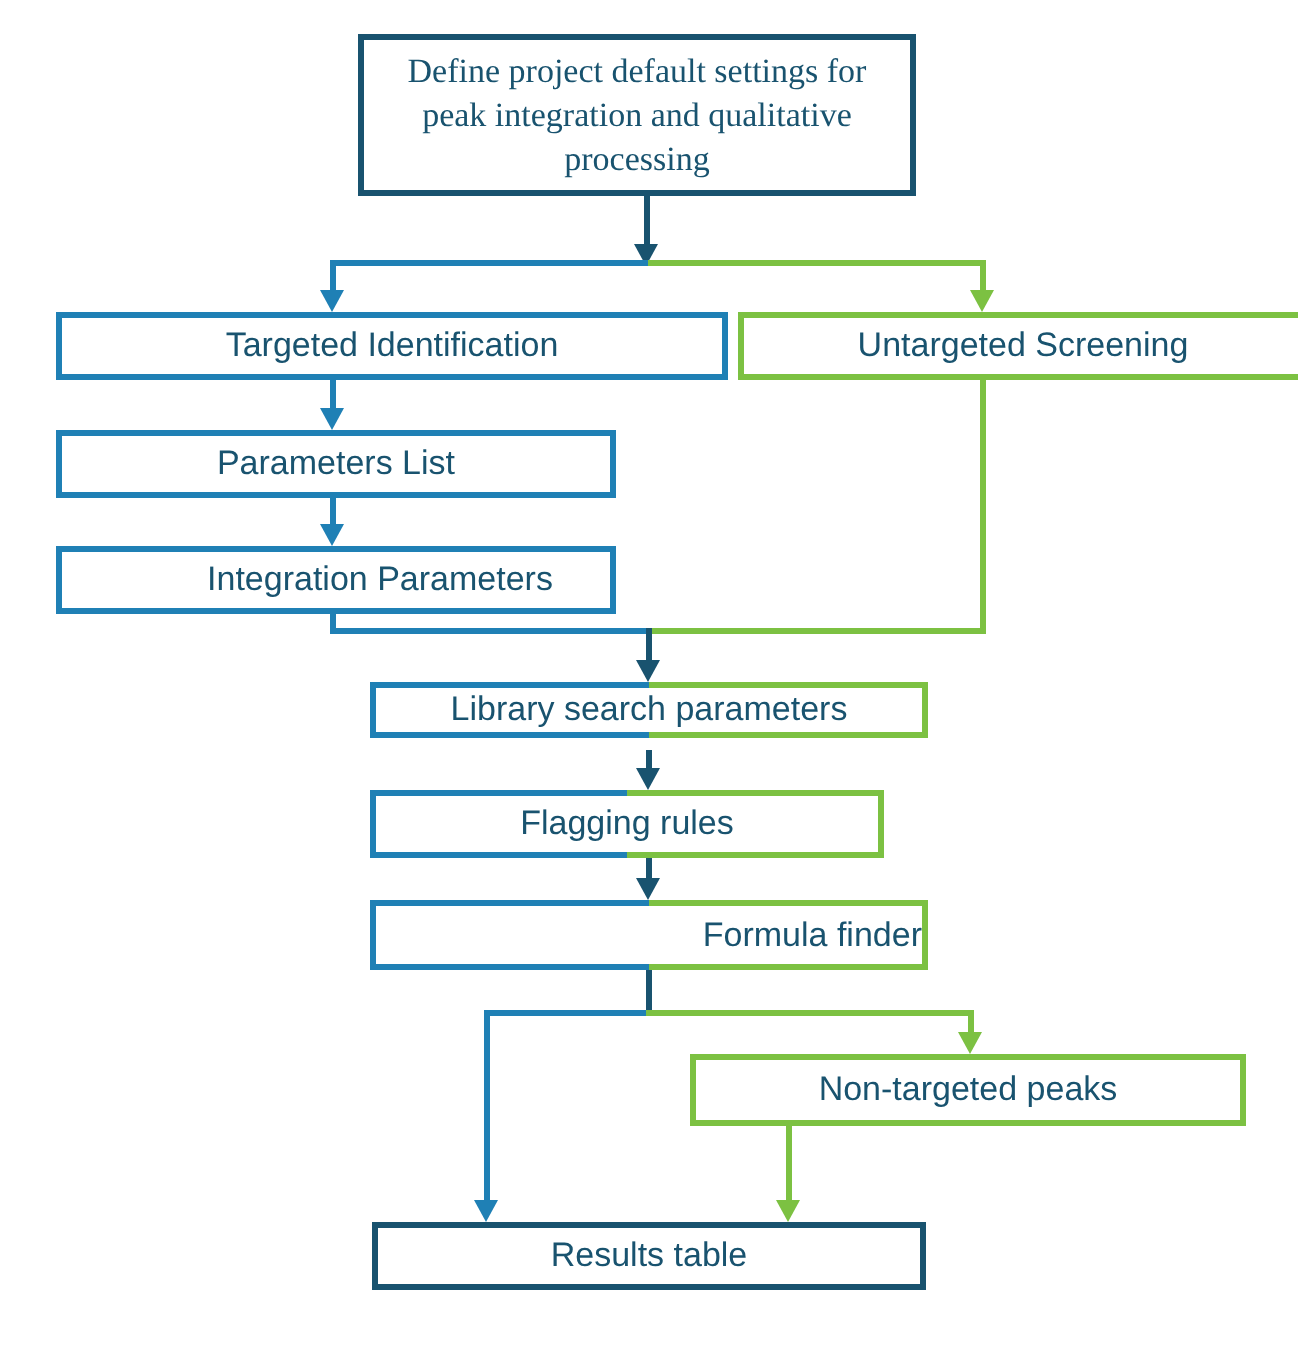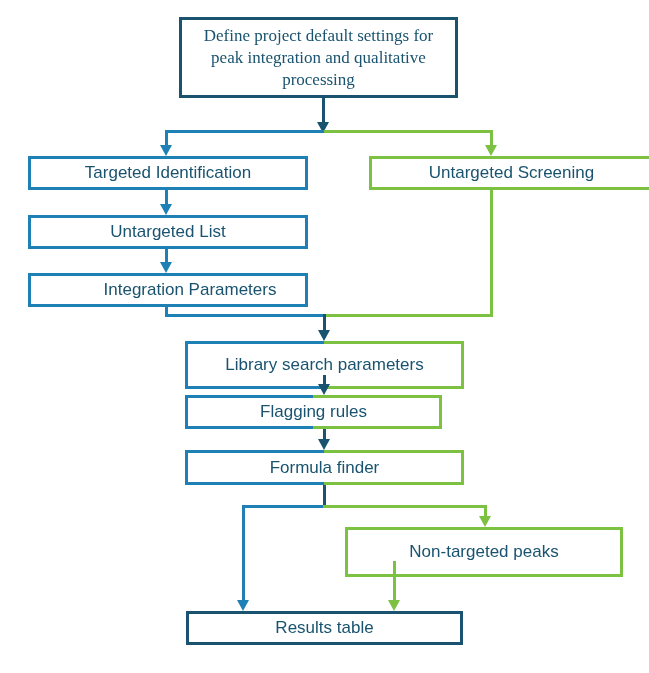--- a/index.html
+++ b/index.html
@@ -54,49 +54,49 @@
 </style>
 </head>
 <body>
 
 <div id="canvas">
 
   <div class="node b-dark" style="left:179px; top:17px; width:279px; height:81px;">
     <span class="label" style="max-width:232px;font-family:Liberation Serif, serif;">Define project default settings for peak integration and qualitative processing</span>
   </div>
 
-  <div class="node b-blue" style="left:28px; top:156px; width:280px; height:34px;">
+  <div class="node b-blue" style="left:28px; top:156px; width:336px; height:34px;">
     <span class="label">Targeted Identification</span>
   </div>
 
   <div class="node b-green" style="left:349px; top:156px; width:285px; height:34px;margin-left:20px;">
     <span class="label">Untargeted Screening</span>
   </div>
 
   <div class="node b-blue" style="left:28px; top:215px; width:280px; height:34px;">
-    <span class="label">Untargeted List</span>
+    <span class="label">Parameters List</span>
   </div>
 
   <div class="node b-blue" style="left:28px; top:273px; width:280px; height:34px;padding-left:44px;">
     <span class="label">Integration Parameters</span>
   </div>
 
-  <div class="node b-split" style="left:185px; top:341px; width:279px; height:48px;">
+  <div class="node b-split" style="left:185px; top:341px; width:279px; height:28px;">
     <span class="label">Library search parameters</span>
   </div>
 
   <div class="node b-split" style="left:185px; top:395px; width:257px; height:34px;">
     <span class="label">Flagging rules</span>
   </div>
 
-  <div class="node b-split" style="left:185px; top:450px; width:279px; height:35px;">
+  <div class="node b-split" style="left:185px; top:450px; width:279px; height:35px;justify-content:flex-end;">
     <span class="label">Formula finder</span>
   </div>
 
-  <div class="node b-green" style="left:345px; top:527px; width:278px; height:50px;">
+  <div class="node b-green" style="left:345px; top:527px; width:278px; height:36px;">
     <span class="label">Non-targeted peaks</span>
   </div>
 
   <div class="node b-dark" style="left:186px; top:611px; width:277px; height:34px;text-align:right;">
     <span class="label">Results table</span>
   </div>
 
   <div class="ln ln-dark" style="left:322px; top:97px; width:3px; height:25px;"></div>
   <div class="ah ah-dark" style="left:317px; top:122px;"></div>
 

